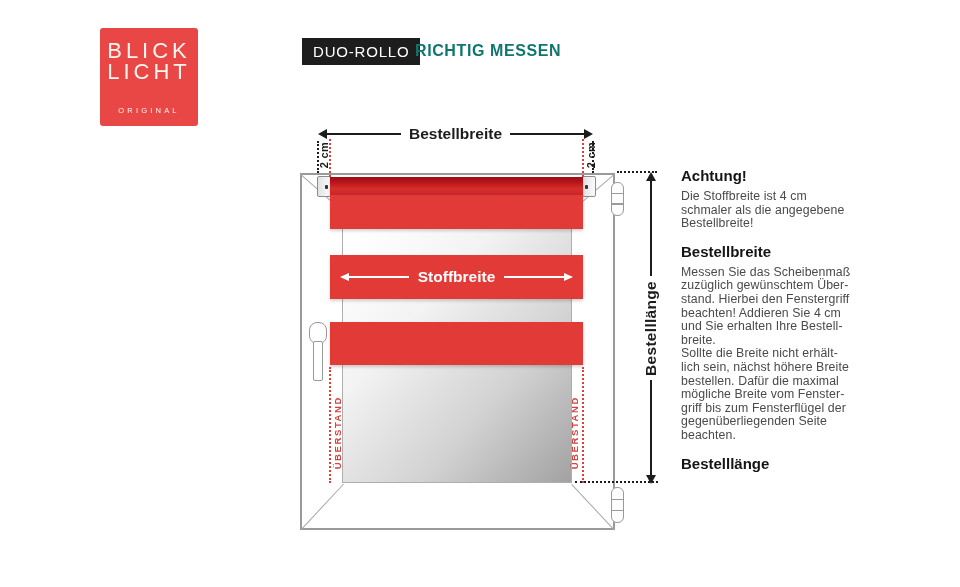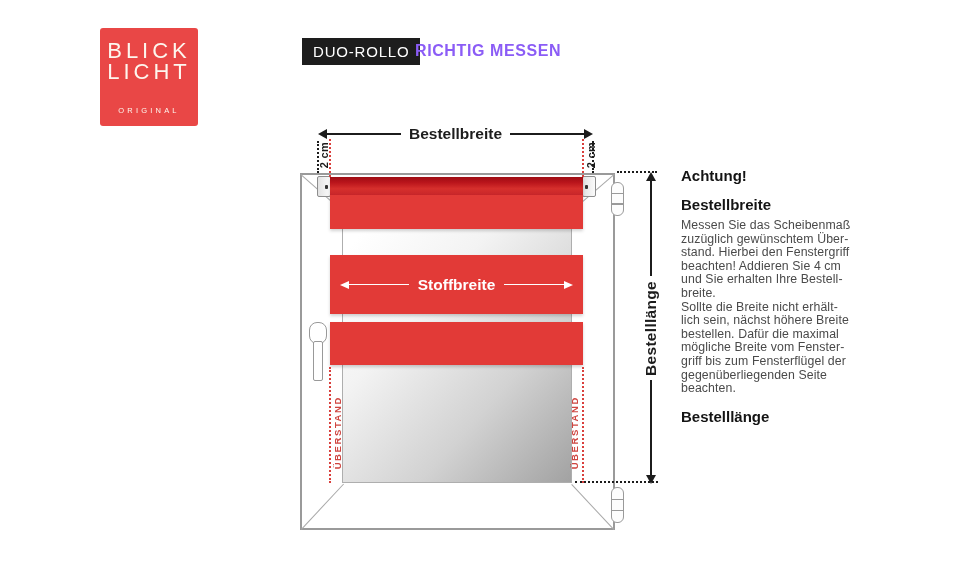--- a/index.html
+++ b/index.html
@@ -19,21 +19,21 @@
     color:#fdf6ee; text-align:center;
   }
   .logo .word { font-size:22px; letter-spacing:4px; line-height:21px; font-weight:normal; }
   .logo .tagline { font-size:7.5px; letter-spacing:3.2px; margin-top:24px; }
 
   
   .badge {
     left:302px; top:38px; background:#1d1d1d; color:#fff;
     font-size:15px; font-weight:normal; letter-spacing:0.8px; padding:5px 11px;
   }
-  .title { left:415px; top:42px; font-size:16px; font-weight:bold; letter-spacing:0.6px; color:#8b5cf6; }
+  .title { left:415px; top:42px; font-size:16px; font-weight:bold; letter-spacing:0.6px; color:#0f766e; }
   .subtitle { left:415px; top:67px; font-size:13.5px; line-height:19px; color:#4f4f4f; white-space:pre-line; }
 
   
   .frame { left:300px; top:173px; width:315px; height:357px; border:2px solid var(--frame-gray,#9a9a9a); background:#fff; }
   .glass { left:342px; top:210px; width:230px; height:273px; border:1.5px solid #aeaeae;
            background:linear-gradient(132deg,#ffffff 8%,#f3f3f3 35%,#d2d2d2 68%,#a2a2a2 100%); }
   .diag { height:0; border-top:1.5px solid #a8a8a8; transform-origin:0 0; }
   .d1 { left:301px; top:174px; width:56px; transform:rotate(41.4deg); }
   .d2 { left:571px; top:211px; width:57px; transform:rotate(-40.7deg); }
   .d3 { left:301px; top:529px; width:62px; transform:rotate(-47deg); }
@@ -52,21 +52,21 @@
   .bracket { top:176px; width:14px; height:21px; background:linear-gradient(90deg,#e2e2e2,#fbfbfb); border:1px solid #8d8d8d; border-radius:2px; }
   .bracket.b-left { left:317px; } .bracket.b-right { left:582px; }
   .bracket .pin { position:absolute; top:8px; width:3px; height:4px; background:#333; border-radius:1px; }
   .b-left .pin { right:2px; } .b-right .pin { left:2px; }
 
   .tube { left:330px; top:177px; width:253px; height:18px;
           background:linear-gradient(180deg,#9e0d14 0%,#b9141b 30%,#d62f2c 65%,#c8262a 100%);
           box-shadow:0 2px 3px rgba(0,0,0,.18); }
   .band { left:330px; width:253px; background:var(--blind-red,#e23a37); box-shadow:0 2px 3px rgba(0,0,0,.18); }
   .band1 { top:195px; height:34px; }
-  .band2 { top:255px; height:59px; display:flex; align-items:center; padding:0 10px; }
+  .band2 { top:255px; height:44px; display:flex; align-items:center; padding:0 10px; }
   .band3 { top:322px; height:43px; }
 
   
   .breite-arrow { left:318px; top:126px; width:275px; height:16px; display:flex; align-items:center; }
   .breite-arrow .hline { flex:1; height:2px; background:#1c1c1c; }
   .breite-arrow .label { margin:0 8px; font-size:15.5px; font-weight:bold; white-space:nowrap; }
   .ah-left  { width:0; height:0; border-top:5px solid transparent; border-bottom:5px solid transparent; border-right:9px solid #1c1c1c; }
   .ah-right { width:0; height:0; border-top:5px solid transparent; border-bottom:5px solid transparent; border-left:9px solid #1c1c1c; }
 
   .stoff-arrow { width:100%; display:flex; align-items:center; color:#fff; }
@@ -164,20 +164,23 @@
     <span class="ah-up"></span>
     <span class="vline"></span>
     <span class="label vtext">Bestelllänge</span>
     <span class="vline"></span>
     <span class="ah-down"></span>
   </div>
 
   <div class="abs info">
     <div class="section">
       <h3>Achtung!</h3>
+      <p>Die Stoffbreite ist 4 cm
+schmaler als die angegebene
+Bestellbreite!</p>
     </div>
     <div class="section">
       <h3>Bestellbreite</h3>
       <p>Messen Sie das Scheibenmaß
 zuzüglich gewünschtem Über-
 stand. Hierbei den Fenstergriff
 beachten! Addieren Sie 4 cm
 und Sie erhalten Ihre Bestell-
 breite.
 Sollte die Breite nicht erhält-

